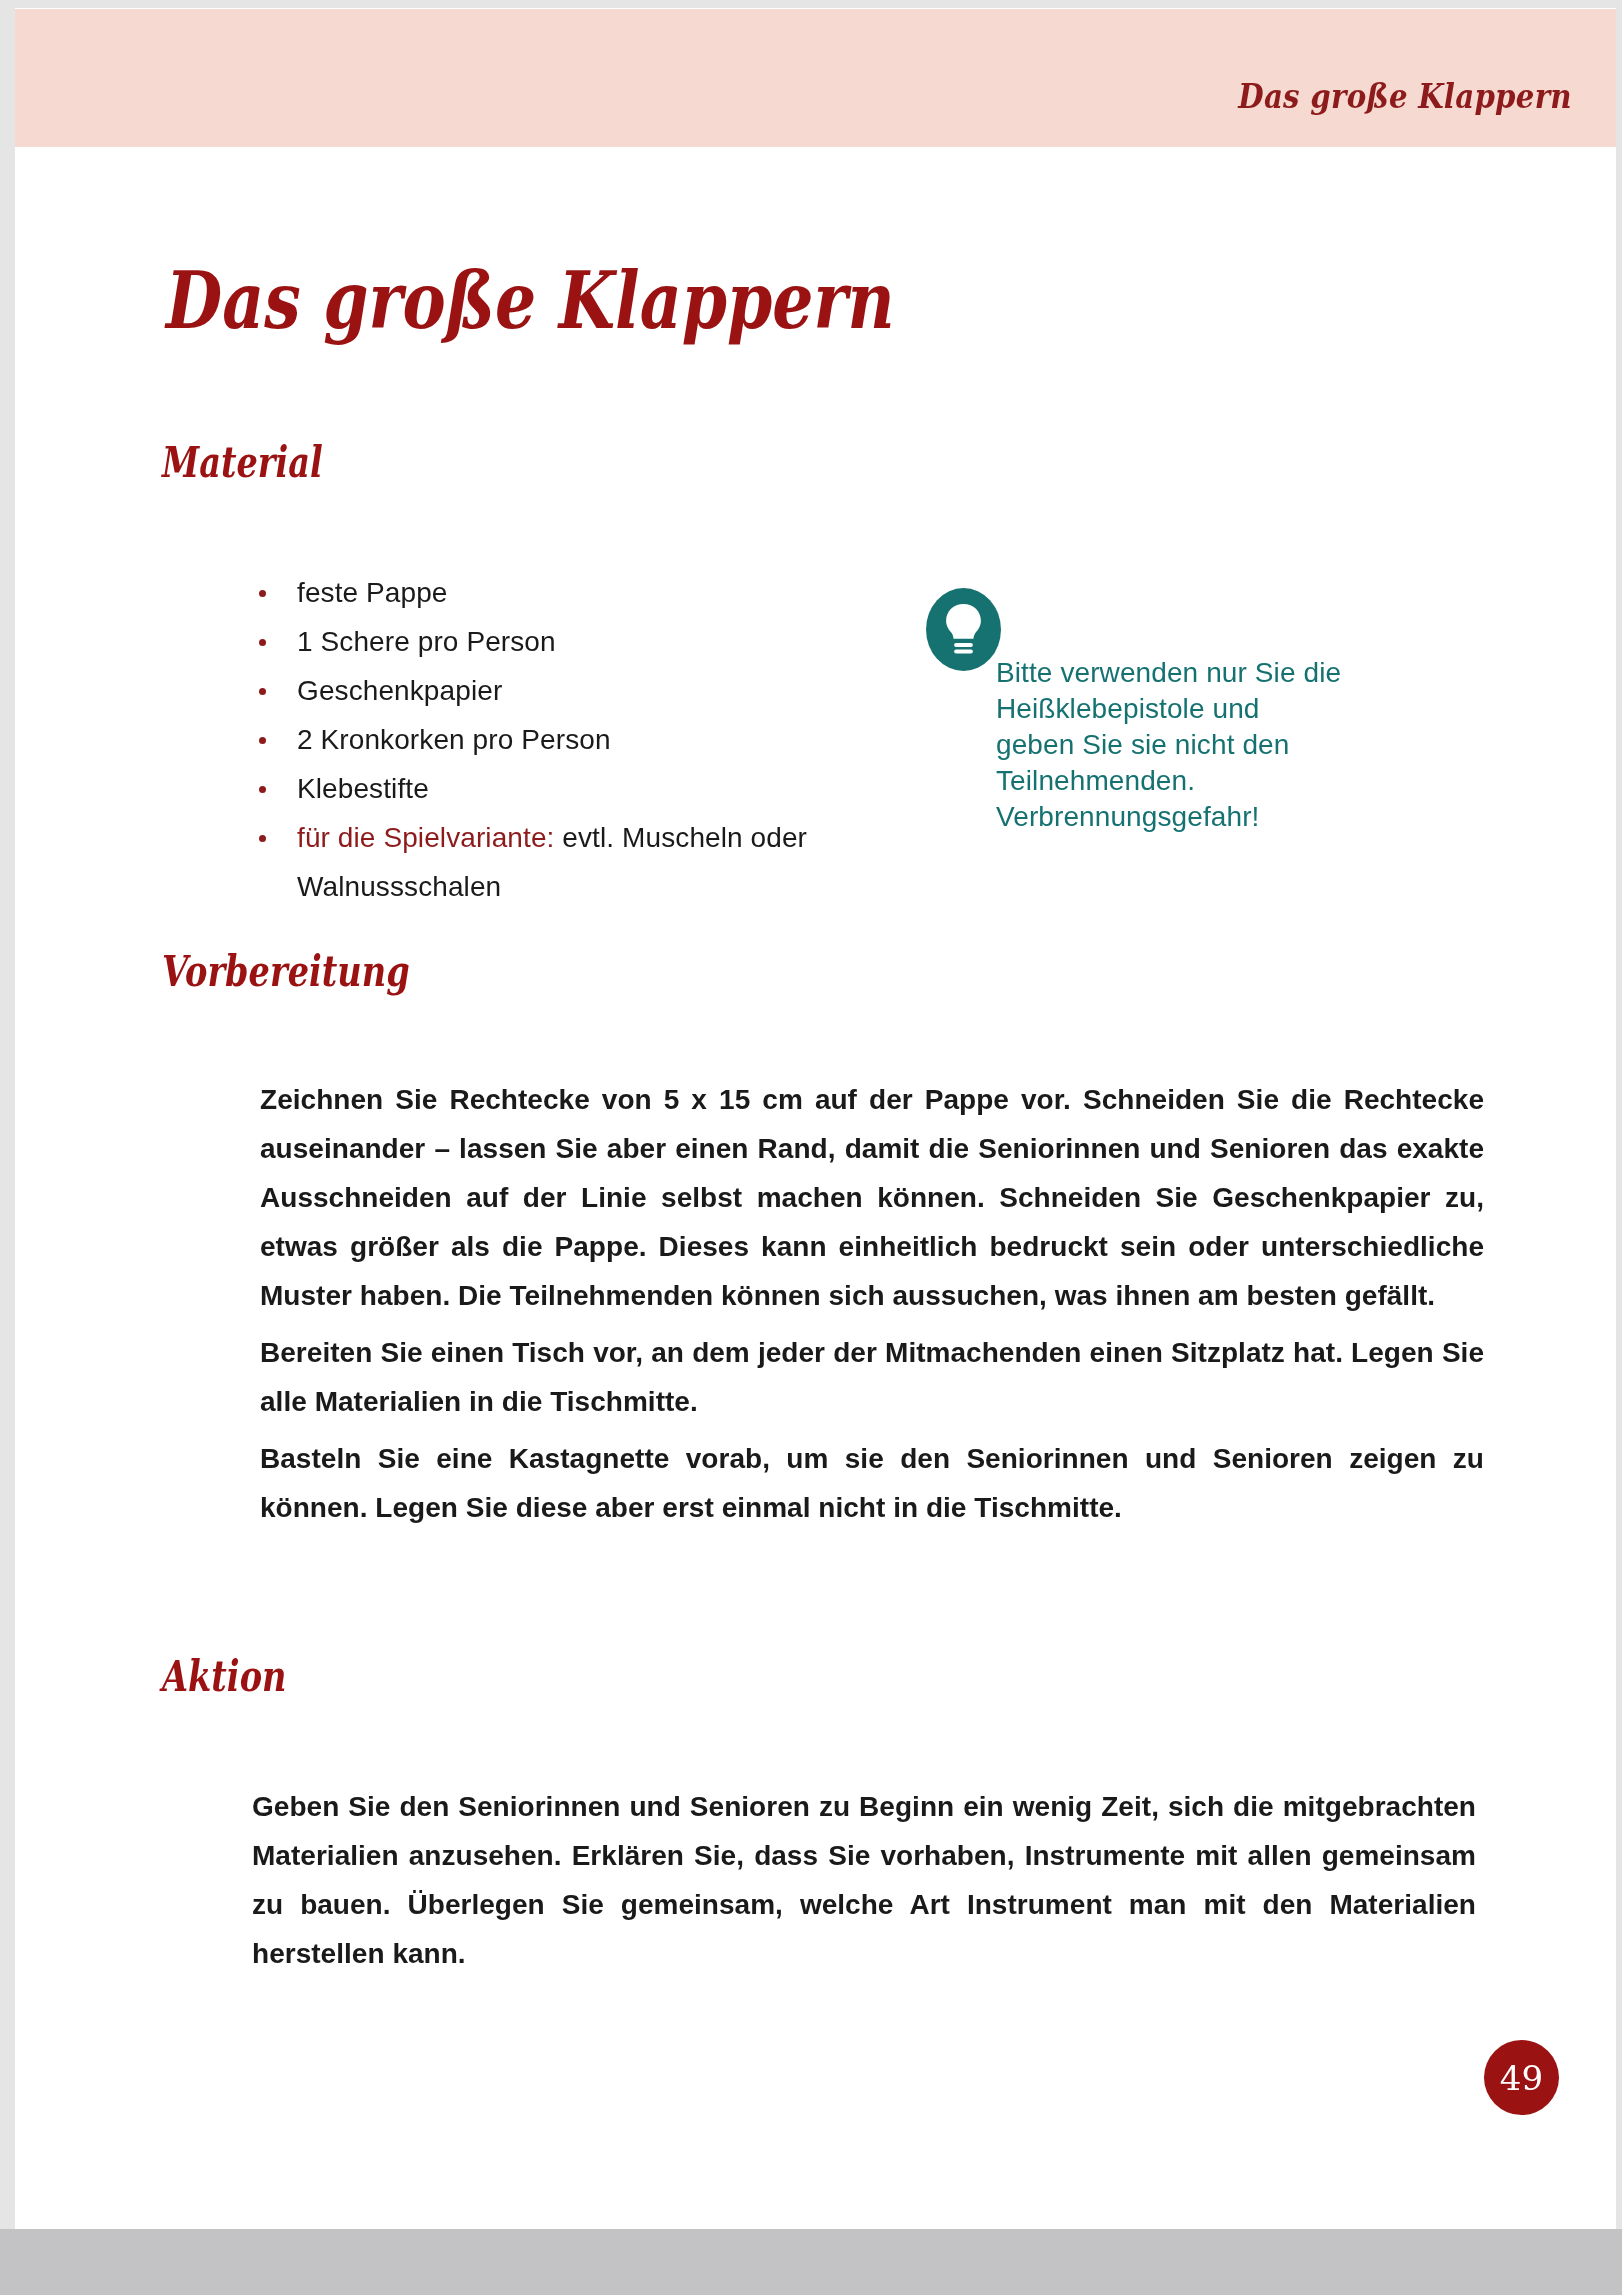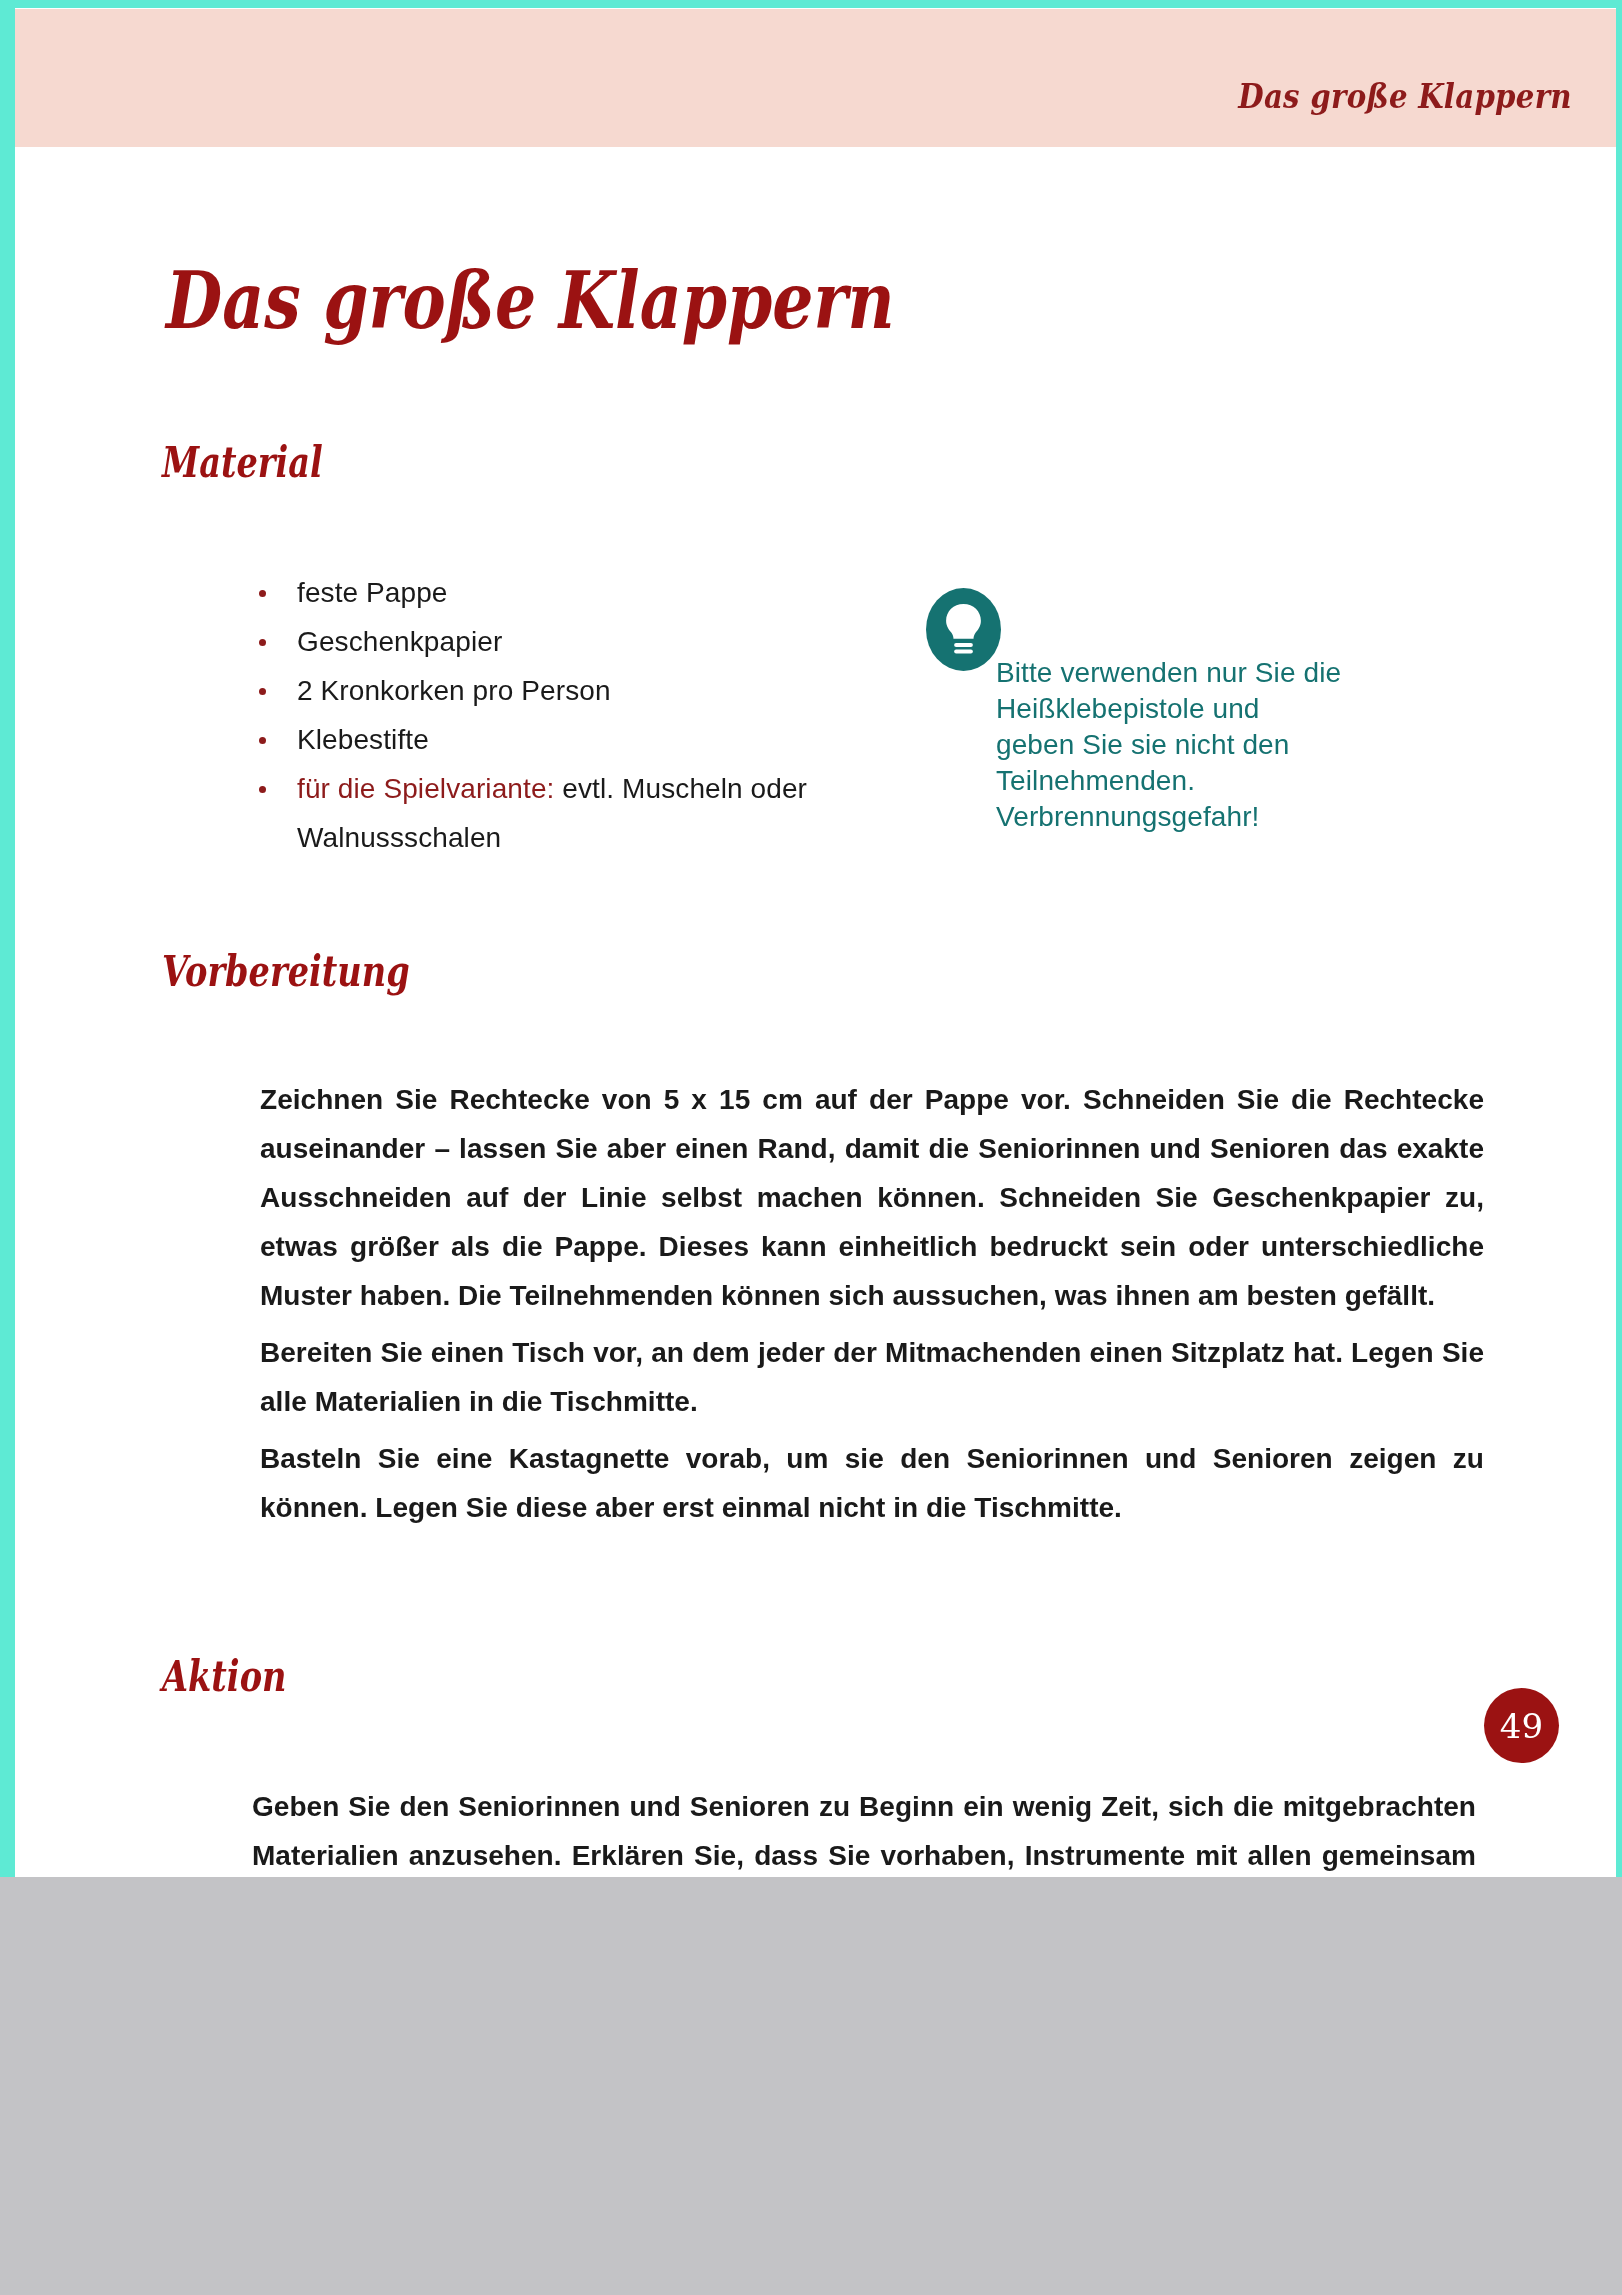--- a/index.html
+++ b/index.html
@@ -4,22 +4,22 @@
 <style>
   html, body {
     margin: 0;
     padding: 0;
     background: #c3c3c6;
   }
 
   .page {
     position: relative;
     width: 1623px;
-    height: 1877px;
-    background: #5eead4;
+    height: 2229px;
+    background: #e5e5e5;
     overflow: hidden;
     font-family: "Liberation Sans", sans-serif;
     -webkit-font-smoothing: antialiased;
   }
 
   
   .sheet {
     position: absolute;
     left: 14.7px;
     top: 8px;
@@ -196,20 +196,21 @@
   <div class="header-band">
     <div class="running-head">Das große Klappern</div>
   </div>
 
   <div class="doc-title">Das große Klappern</div>
 
   <div class="section-head" id="head-material">Material</div>
 
   <ul class="material-list">
     <li><span>feste Pappe</span></li>
+    <li><span>1 Schere pro Person</span></li>
     <li><span>Geschenkpapier</span></li>
     <li><span>2 Kronkorken pro Person</span></li>
     <li><span>Klebestifte</span></li>
     <li><span class="variant-label">für die Spielvariante:</span><span> evtl. Muscheln oder Walnussschalen</span></li>
   </ul>
 
   <div class="tip-box">
     <svg class="tip-icon" viewBox="0 0 112 124">
       <ellipse cx="56" cy="62" rx="56" ry="62" fill="#157271"></ellipse>
       <path d="M56 24c-15 0-26 11-26 25 0 9 5 14 8 18 2 3 3 6 3 9h30c0-3 1-6 3-9 3-4 8-9 8-18 0-14-11-25-26-25z" fill="#ffffff"></path>

